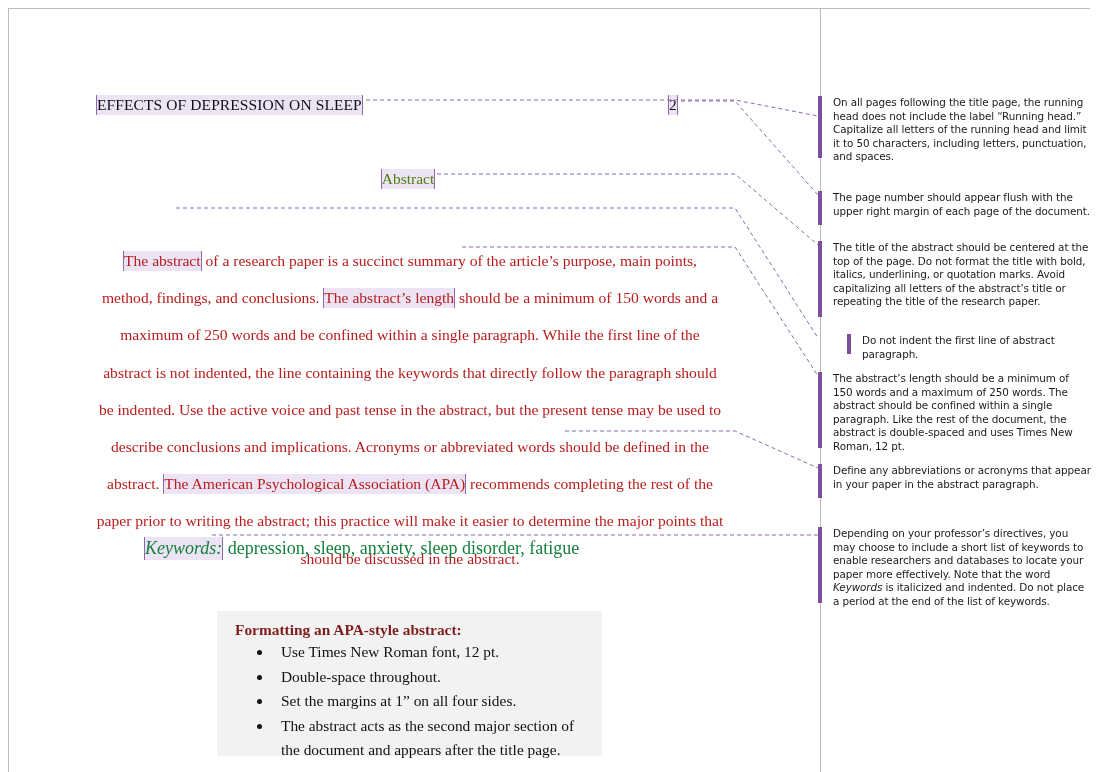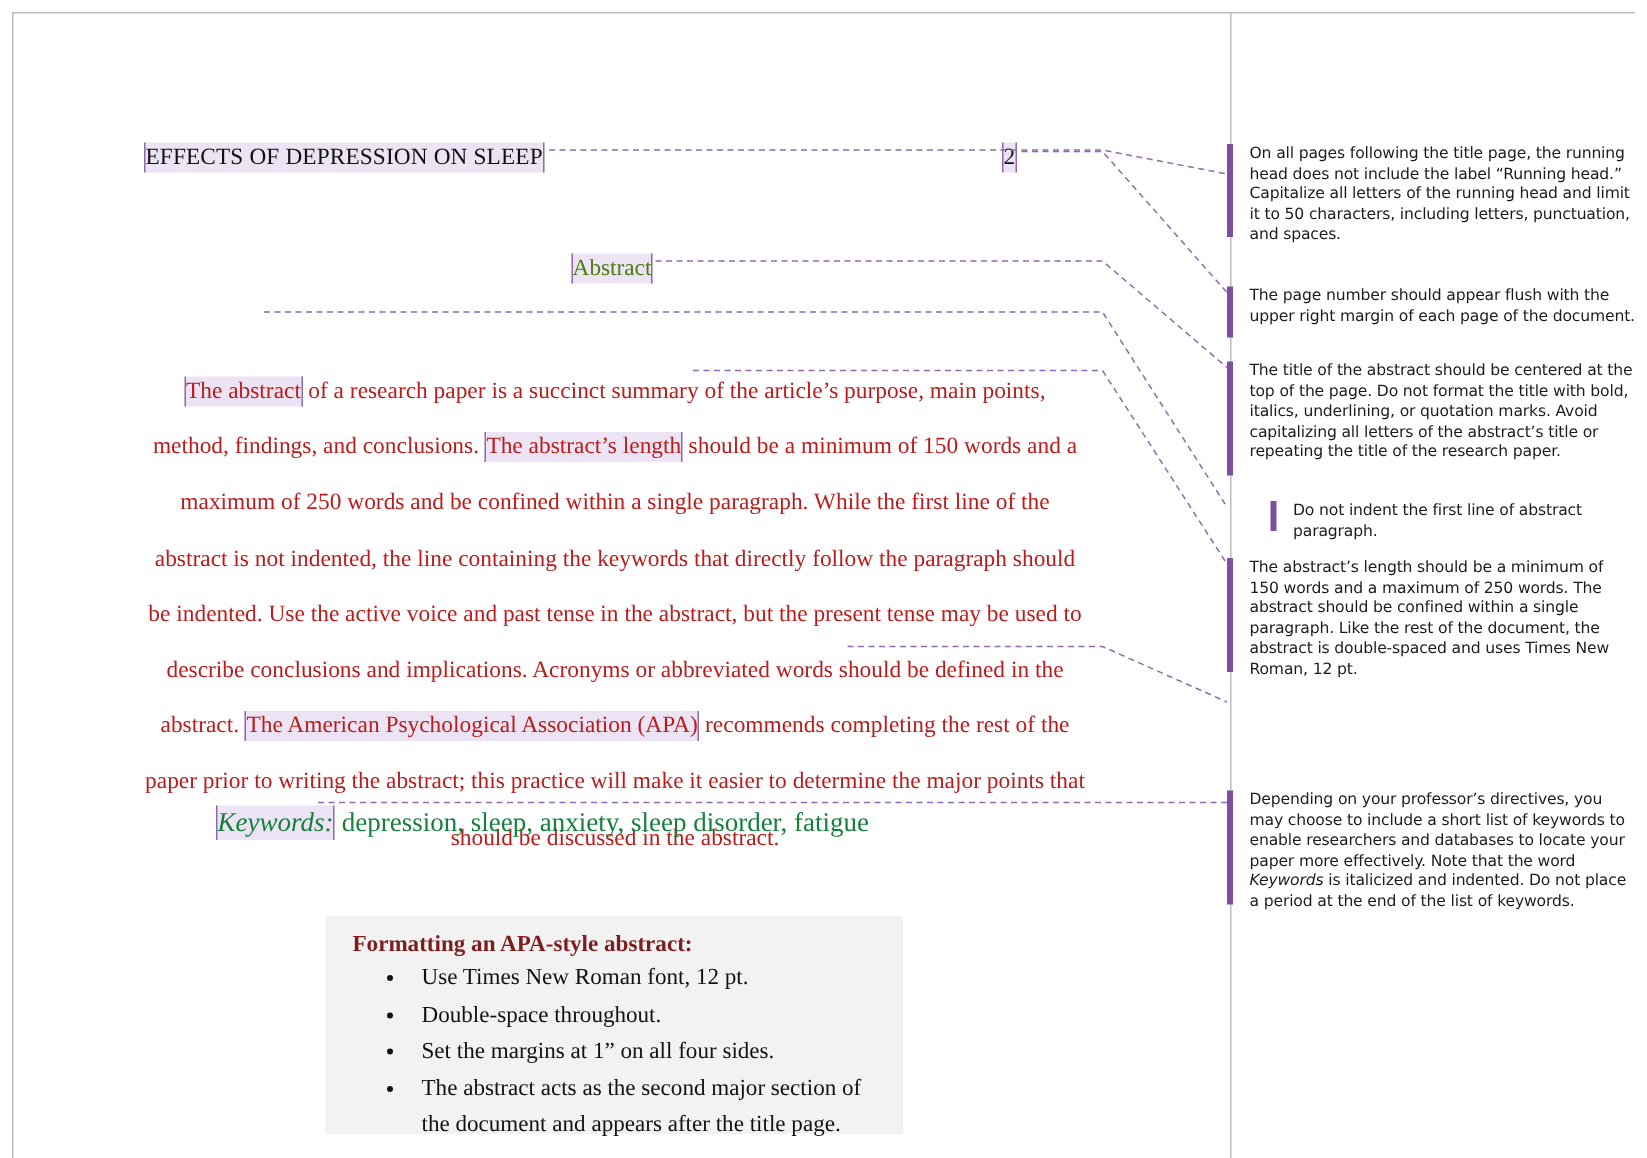--- a/index.html
+++ b/index.html
@@ -226,20 +226,24 @@
     <div class="note" style="top:334px;height:20px;padding-left:29px;">
       <div class="note-bar"></div>
       <div class="note-text">Do not indent the first line of abstract paragraph.</div>
     </div>
 
     <div class="note" style="top:372px;height:76px;">
       <div class="note-bar"></div>
       <div class="note-text">The abstract’s length should be a minimum of 150 words and a maximum of 250 words. The abstract should be confined within a single paragraph.  Like the rest of the document, the abstract is double-spaced and uses Times New Roman, 12 pt.</div>
     </div>
 
+    <div class="note" style="top:464px;height:34px;">
+      <div class="note-bar"></div>
+      <div class="note-text">Define any abbreviations or acronyms that appear in your paper in the abstract paragraph.</div>
+    </div>
 
     <div class="note" style="top:527px;height:76px;">
       <div class="note-bar"></div>
       <div class="note-text"><span>Depending on your professor’s directives, you may choose to include a short list of keywords to enable researchers and databases to locate your paper more effectively. Note that the word </span><i>Keywords</i><span> is italicized and indented. Do not place a period at the end of the list of keywords.</span></div>
     </div>
 
   </div>
 </div>
 
 </body></html>

